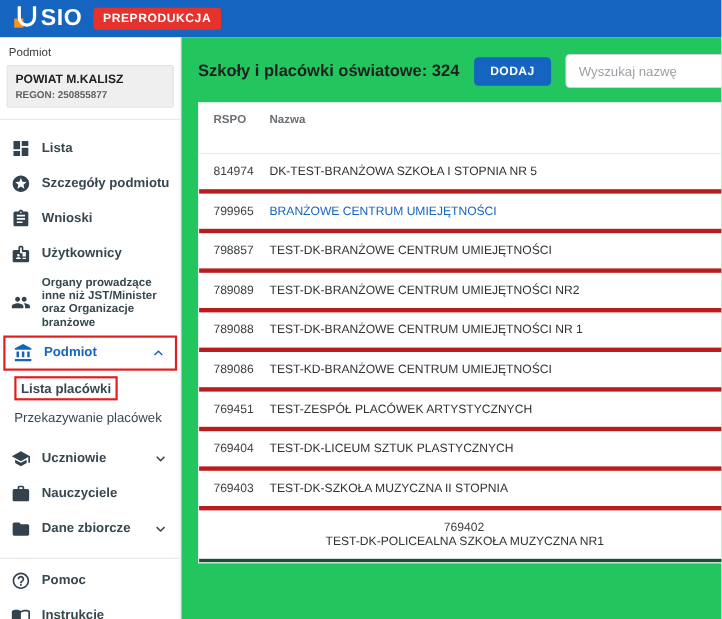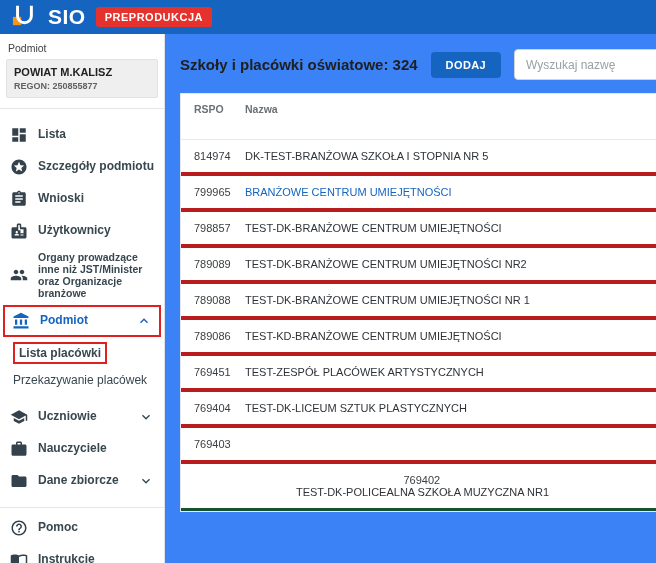--- a/index.html
+++ b/index.html
@@ -1,21 +1,21 @@
 <!DOCTYPE html>
 <html><head>
 <meta charset="utf-8">
 <style>
   * { box-sizing: border-box; margin: 0; padding: 0; }
   html,body { width: 656px; height: 563px; overflow: hidden; }
   body { font-family: "Liberation Sans", sans-serif; background: #eef0f3; }
 
   
   .topbar { height: 34px; background: #1565c0; display: flex; align-items: center; padding: 0 12px; gap: 10px; }
-  .logo { display: flex; align-items: center; gap: 12px; }
+  .logo { display: flex; align-items: center; gap: 1px; }
   .logo-text { color: #fff; font-size: 21px; font-weight: bold; letter-spacing: .5px; }
   .env-badge { background: #e5322d; color: #fff; font-size: 11px; font-weight: bold; letter-spacing: .5px; padding: 4px 9px; border-radius: 3px; }
 
   
   .layout { display: flex; height: 529px; }
 
   
   .sidebar { width: 165px; background: #fff; border-right: 1px solid #dfe3e6; display: flex; flex-direction: column; overflow: hidden; flex: none; }
   .section-label { font-size: 10.5px; color: #424242; padding: 8px 8px 5px 8px; }
   .entity-box { background: #efefef; border: 1px solid #e2e2e2; border-radius: 2px; margin: 0 6px; padding: 6px 7px; }
@@ -36,21 +36,21 @@
 
   .red-box-item { border: 2px solid #e02020; margin: 2px 3px; }
   .red-box-item .menu-item { padding: 5px 7px; }
   .sub-item { padding: 3px 10px 3px 13px; font-size: 12px; color: #37474f; cursor: pointer; }
   .sub-inline-redbox { display: inline-block; border: 2px solid #e02020; padding: 2px 4px; font-weight: bold; }
   .sub-item.plain { padding-top: 6px; padding-bottom: 8px; }
 
   .sidebar-footer { padding-bottom: 6px; }
 
   
-  .main { flex: 1; background: #3b82f6; min-width: 0; }
+  .main { flex: 1; background: #22c55e; min-width: 0; }
   .main-header { display: flex; align-items: center; padding: 15px 0 13px 15px; gap: 13px; }
   .page-title { font-size: 15px; font-weight: bold; color: #1f1f1f; white-space: nowrap; }
   .add-btn { background: #1565c0; color: #fff; border: none; font-family: inherit; font-size: 11px; font-weight: bold; letter-spacing: .4px; padding: 7px 15px; border-radius: 4px; cursor: pointer; flex: none; }
   .search-input { flex: none; width: 192px; height: 31px; border: 1px solid #cfd4d9; border-radius: 4px; padding: 0 11px; font-family: inherit; font-size: 12px; color: #333; background: #fff; outline: none; }
   .search-input::placeholder { color: #9aa0a6; }
 
   .table-card { background: #fff; margin-left: 15px; border: 1px solid #e6e8eb; border-right: none; }
   .t-head { display: flex; padding: 9px 0 24px 0; border-bottom: 1px solid #e6e8eb; }
   .t-row { display: flex; align-items: center; padding: 10px 0; border-bottom: 4px solid #b91c1c; cursor: pointer; }
   .t-row:last-child { border-bottom: 3px solid #14532d; flex-direction: column; }
@@ -267,20 +267,21 @@
     <span class="c-nazwa">TEST-ZESPÓŁ PLACÓWEK ARTYSTYCZNYCH</span>
   </div>
 
   <div class="t-row">
     <span class="c-rspo">769404</span>
     <span class="c-nazwa">TEST-DK-LICEUM SZTUK PLASTYCZNYCH</span>
   </div>
 
   <div class="t-row">
     <span class="c-rspo">769403</span>
+    <span class="c-nazwa">TEST-DK-SZKOŁA MUZYCZNA II STOPNIA</span>
   </div>
 
   <div class="t-row">
     <span class="c-rspo">769402</span>
     <span class="c-nazwa">TEST-DK-POLICEALNA SZKOŁA MUZYCZNA NR1</span>
   </div>
 </div>
     </div>
   </div>
 

